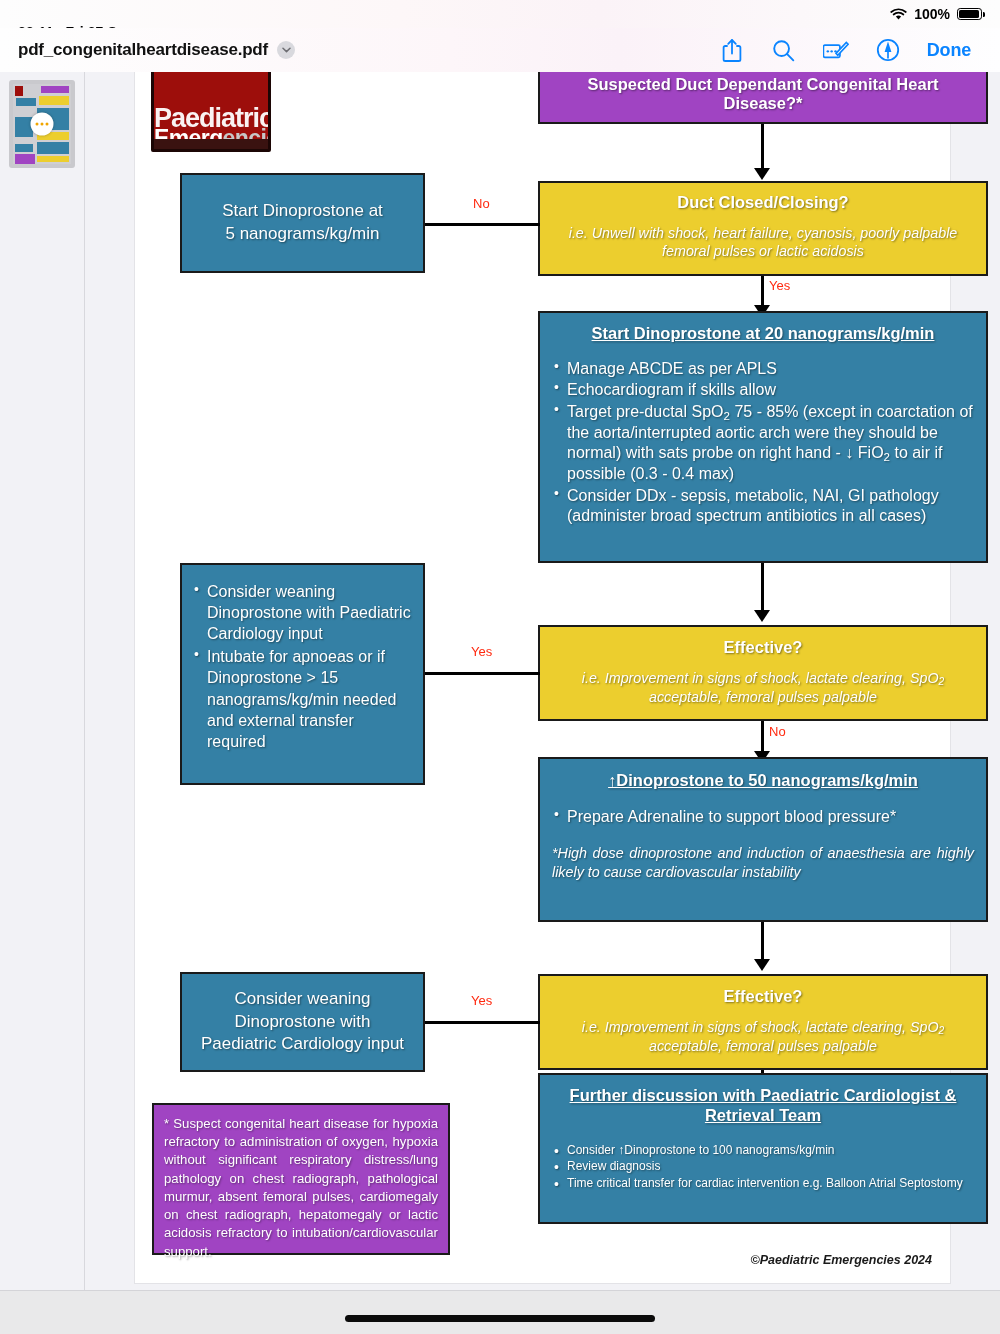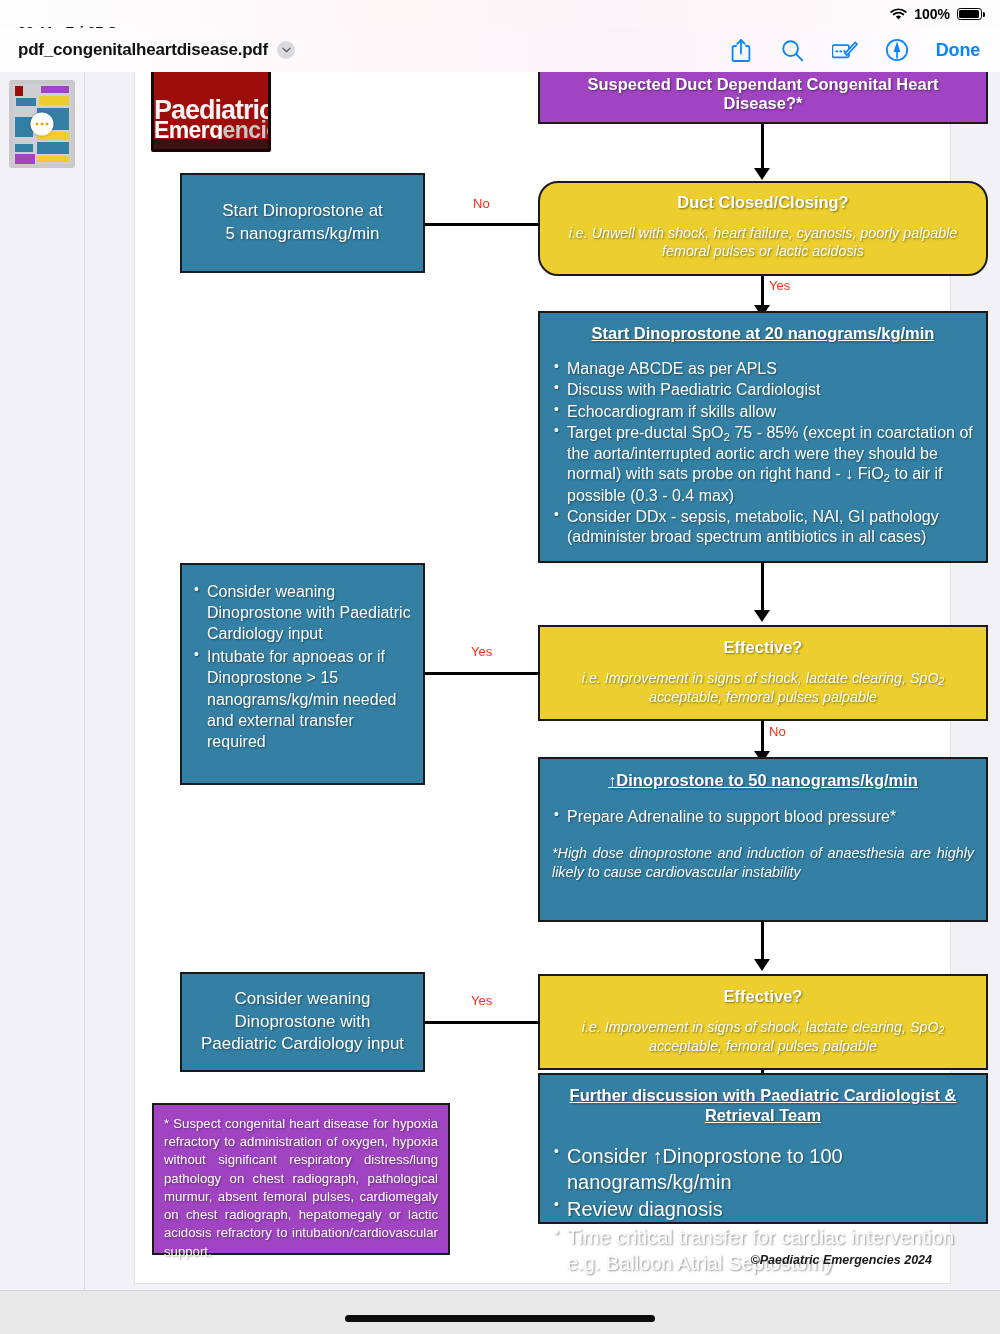--- a/index.html
+++ b/index.html
@@ -29,21 +29,21 @@
   .battery-shell::after{
     content:""; position:absolute; right:-4px; top:3px; width:2px; height:5px;
     background:#000; border-radius:0 1.5px 1.5px 0;
   }
   .battery-fill{ position:absolute; left:1.2px; top:1.2px; bottom:1.2px; width:20px; background:#000; border-radius:1.6px;}
 
   
   .toolbar {
     position:absolute; top:28px; left:0; width:1000px; height:44px;
     display:flex; align-items:center; justify-content:space-between;
-    padding: 0 20px 0 18px;
+    padding: 0 29px 0 18px;
     background: linear-gradient(90deg,#fefefe 0%, #fdf6f9 45%, #fbf2f8 62%, #fefeff 100%);
     z-index:40;
   }
   .doc-title-wrap { display:flex; align-items:center; gap:9px; }
   .doc-title { font-size:17px; font-weight:700; color:#111; letter-spacing:-0.2px;}
   .chev-badge {
     width:18px;height:18px;border-radius:50%;background:#d9d9de;
     display:flex;align-items:center;justify-content:center;
   }
   .chev-badge svg { display:block; }
@@ -79,21 +79,20 @@
   .pdf-page {
     width:815px; height:1211px; background:#ffffff; position:relative;
     box-shadow:0 0 0 1px rgba(0,0,0,.06);
   }
 
   
   .logo-sign {
     position:absolute; left:16px; top:-10px; width:120px; height:90px;
     background:#9d0e0b; border:3px solid #1c0605; border-radius:2px;
     overflow:hidden; display:flex; flex-direction:column; justify-content:flex-end;
-    padding-bottom:8px;
   }
   .logo-l1 { font-size:27px; font-weight:800; color:#fff; text-align:center; line-height:0.85;
              letter-spacing:-1px; margin-bottom:-2px; opacity:.95;}
   .logo-l2 { font-size:23px; font-weight:800; text-align:center; line-height:0.92; letter-spacing:-0.6px;}
   .logo-l2 .w { color:#ffffff; } .logo-l2 .g { color:#c7c7c7; }
   .logo-base { position:absolute; bottom:0; left:0; right:0; height:10px; background:#3a1210;}
 
   
   .fc { position:absolute; border:2px solid #1a1a1a; }
   .box-purple { background:#a044c2; }
@@ -257,21 +256,21 @@
           <div class="logo-l2"><span class="w">Emerg</span><span class="g">encies</span></div>
           <div class="logo-base"></div>
         </div>
 
         <div class="fc box-purple" style="left:403px; top:-8px; width:450px; height:60px; display:flex; align-items:center; justify-content:center; padding:0 14px;">
           <div class="hd" style="font-size:16.5px; line-height:1.18;">Suspected Duct Dependant Congenital Heart Disease?*</div>
         </div>
         <div class="vline" style="left:626px; top:52px; height:47px;"></div>
         <div class="arrow-down" style="left:619px; top:96px;"></div>
 
-        <div class="fc box-yellow" style="left:403px; top:109px; width:450px; height:95px; padding:10px 10px 0;border-radius:20px;">
+        <div class="fc box-yellow" style="left:403px; top:109px; width:450px; height:95px; padding:10px 10px 0;">
           <div class="hd" style="font-size:16.5px;">Duct Closed/Closing?</div>
           <div class="sub" style="font-size:14.3px; line-height:1.25; margin-top:13px; padding:0 6px;">i.e. Unwell with shock, heart failure, cyanosis, poorly palpable femoral pulses or lactic acidosis</div>
         </div>
 
         <div class="hline" style="left:203px; top:151px; width:202px;"></div>
         <div class="arrow-left" style="left:192px; top:145px;"></div>
         <div class="branch-label" style="left:338px; top:124px;">No</div>
 
         <div class="fc box-blue" style="left:45px; top:101px; width:245px; height:100px; display:flex; flex-direction:column; align-items:center; justify-content:center;">
           <div class="plain" style="font-size:17px; line-height:1.35;">Start Dinoprostone at</div>
@@ -279,21 +278,20 @@
         </div>
 
         <div class="vline" style="left:626px; top:204px; height:32px;"></div>
         <div class="arrow-down" style="left:619px; top:233px;"></div>
         <div class="branch-label" style="left:634px; top:206px;">Yes</div>
 
         <div class="fc box-blue" style="left:403px; top:239px; width:450px; height:252px; padding:11px 12px 0;">
           <div class="hd u" style="font-size:16.5px;">Start Dinoprostone at 20 nanograms/kg/min</div>
           <ul style="margin-top:16px; font-size:16px; line-height:1.27;">
             <li>Manage ABCDE as per APLS</li>
-            <li>Discuss with Paediatric Cardiologist</li>
             <li>Echocardiogram if skills allow</li>
             <li>Target pre-ductal SpO<sub>2</sub> 75 - 85% (except in coarctation of the aorta/interrupted aortic arch were they should be normal) with sats probe on right hand - ↓ FiO<sub>2</sub> to air if possible (0.3 - 0.4 max)</li>
             <li>Consider DDx - sepsis, metabolic, NAI, GI pathology (administer broad spectrum antibiotics in all cases)</li>
           </ul>
         </div>
 
         <div class="vline" style="left:626px; top:491px; height:51px;"></div>
         <div class="arrow-down" style="left:619px; top:538px;"></div>
 
         <div class="fc box-yellow" style="left:403px; top:553px; width:450px; height:96px; padding:11px 10px 0;">
@@ -341,21 +339,21 @@
           <div class="plain" style="font-size:17px; line-height:1.32;">Dinoprostone with</div>
           <div class="plain" style="font-size:17px; line-height:1.32;">Paediatric Cardiology input</div>
         </div>
 
         <div class="vline" style="left:626px; top:998px; height:32px;"></div>
         <div class="arrow-down" style="left:619px; top:1027px;"></div>
         <div class="branch-label" style="left:634px; top:1001px;">No</div>
 
         <div class="fc box-blue" style="left:403px; top:1001px; width:450px; height:151px; padding:11px 12px 0;">
           <div class="hd u" style="font-size:16.5px; line-height:1.2;">Further discussion with Paediatric Cardiologist &amp; Retrieval Team</div>
-          <ul style="margin-top:17px; font-size:20px; line-height:1.32;">
+          <ul style="margin-top:17px; font-size:12px; line-height:1.32;">
             <li>Consider ↑Dinoprostone to 100 nanograms/kg/min</li>
             <li>Review diagnosis</li>
             <li>Time critical transfer for cardiac intervention e.g. Balloon Atrial  Septostomy</li>
           </ul>
         </div>
 
         <div class="fc box-purple" style="left:17px; top:1031px; width:298px; height:152px; padding:10px 10px 0;">
           <div class="just" style="font-size:13.2px; line-height:1.38;">* Suspect congenital heart disease for hypoxia refractory to administration of oxygen, hypoxia without significant respiratory distress/lung pathology on chest radiograph, pathological murmur, absent femoral pulses, cardiomegaly on chest radiograph, hepatomegaly or lactic acidosis refractory to intubation/cardiovascular support.</div>
         </div>
 

